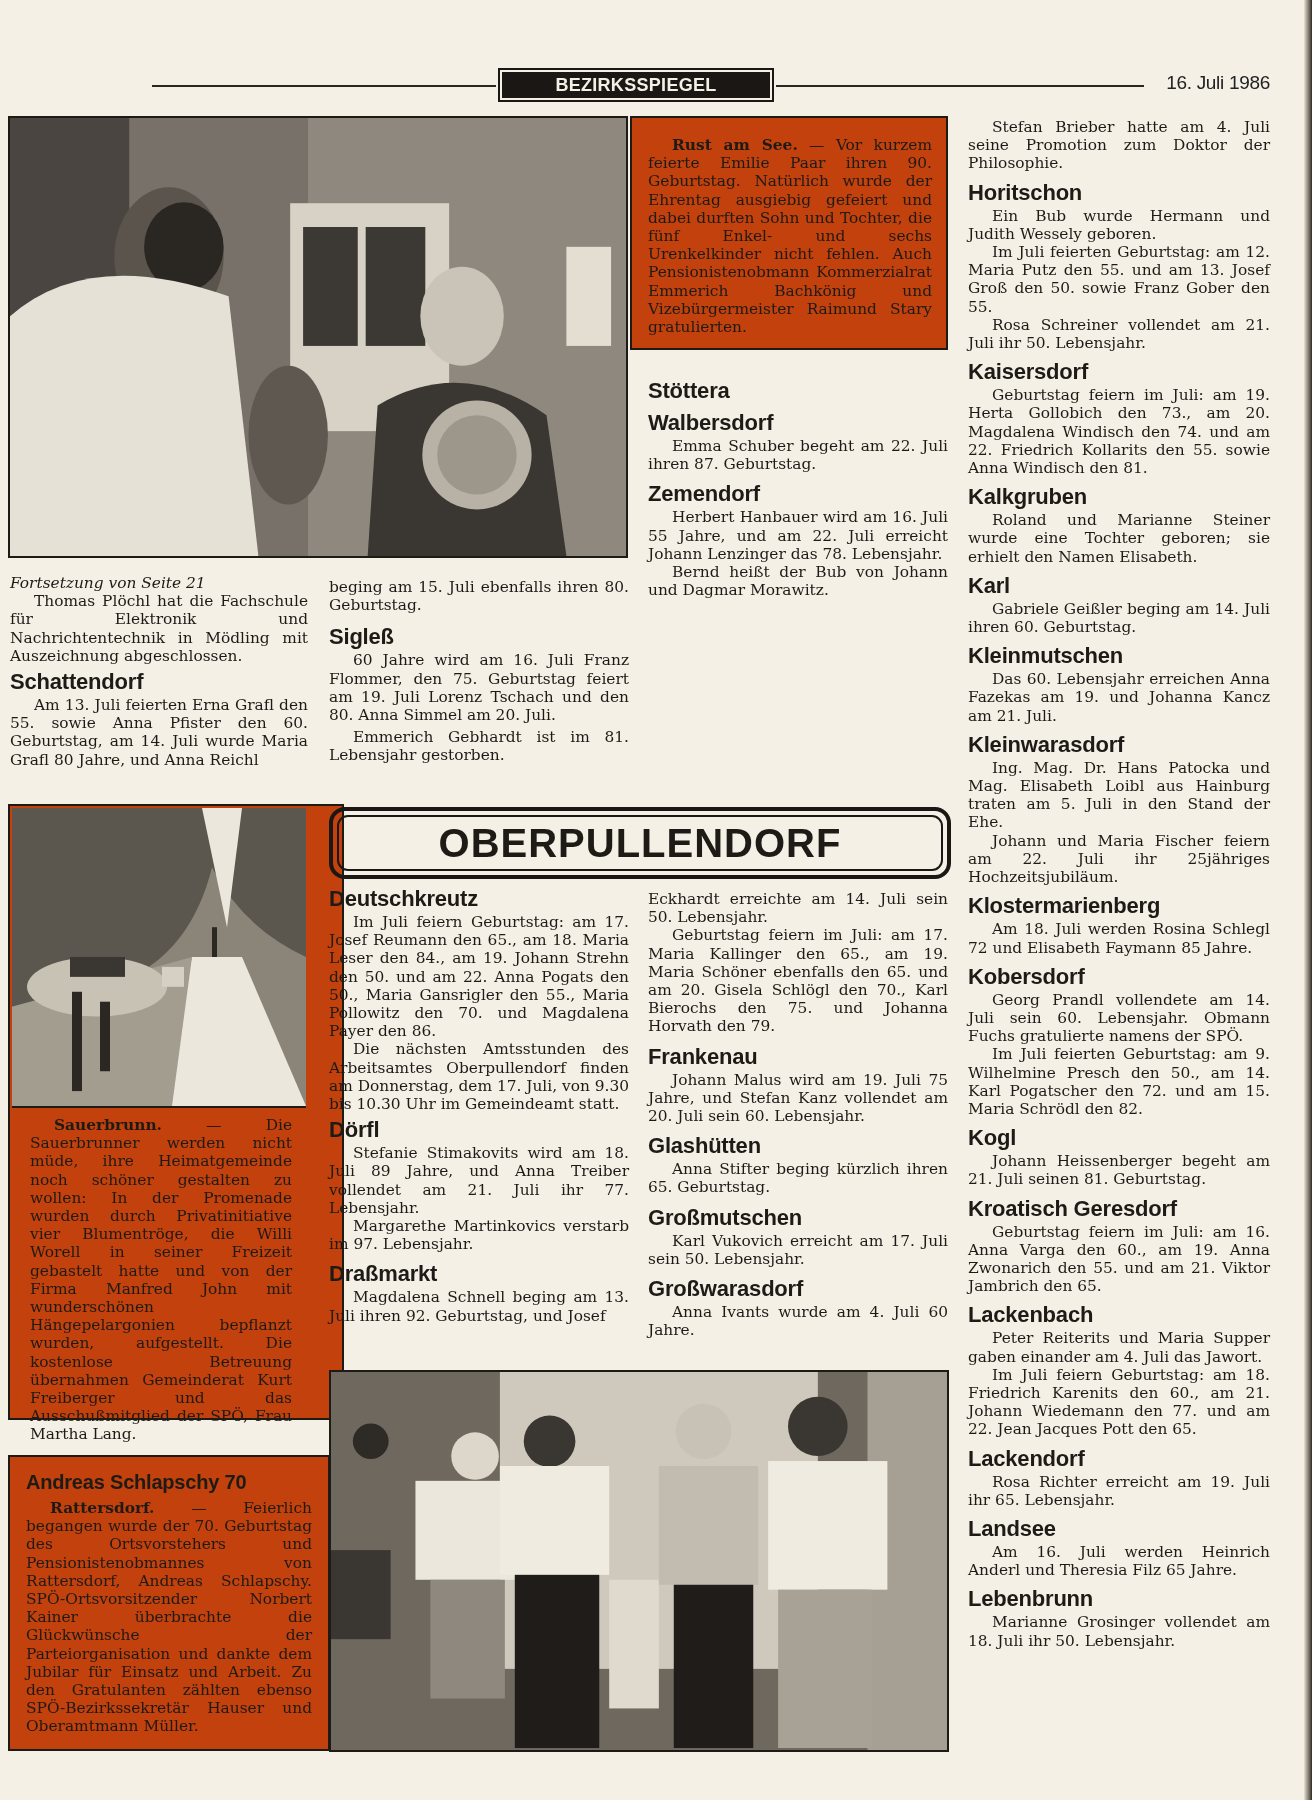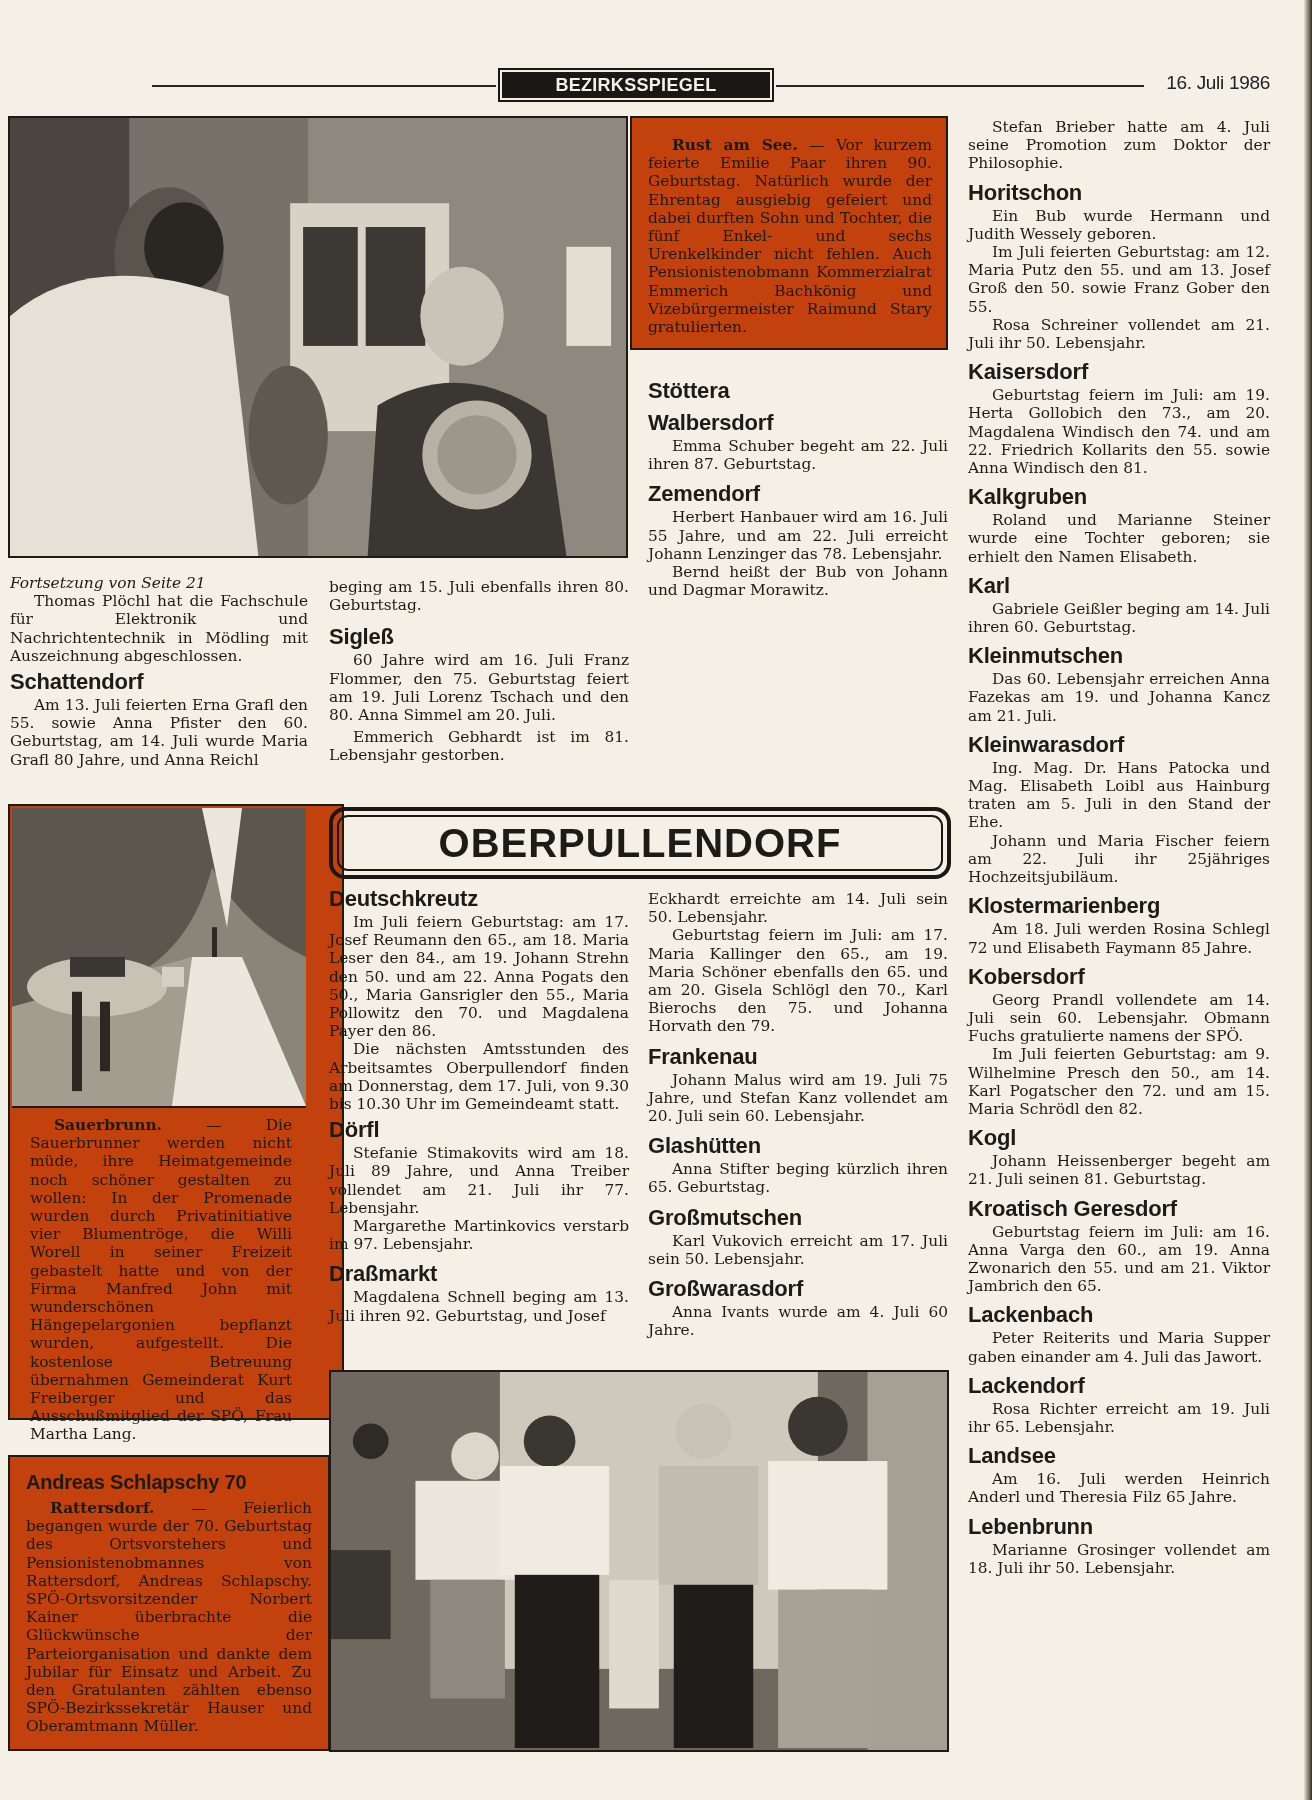--- a/index.html
+++ b/index.html
@@ -212,19 +212,20 @@
     <p>Am 18. Juli werden Rosina Schlegl 72 und Elisabeth Faymann 85 Jahre.</p>
     <h3 style="margin-top: 9px;">Kobersdorf</h3>
     <p>Georg Prandl vollendete am 14. Juli sein 60. Lebensjahr. Obmann Fuchs gratulierte namens der SPÖ.</p>
     <p>Im Juli feierten Geburtstag: am 9. Wilhelmine Presch den 50., am 14. Karl Pogatscher den 72. und am 15. Maria Schrödl den 82.</p>
     <h3 style="margin-top: 9px;">Kogl</h3>
     <p>Johann Heissenberger begeht am 21. Juli seinen 81. Geburtstag.</p>
     <h3 style="margin-top: 9px;">Kroatisch Geresdorf</h3>
     <p>Geburtstag feiern im Juli: am 16. Anna Varga den 60., am 19. Anna Zwonarich den 55. und am 21. Viktor Jambrich den 65.</p>
     <h3 style="margin-top: 9px;">Lackenbach</h3>
     <p>Peter Reiterits und Maria Supper gaben einander am 4. Juli das Jawort.</p>
+    <p>Im Juli feiern Geburtstag: am 18. Friedrich Karenits den 60., am 21. Johann Wiedemann den 77. und am 22. Jean Jacques Pott den 65.</p>
     <h3 style="margin-top: 9px;">Lackendorf</h3>
     <p>Rosa Richter erreicht am 19. Juli ihr 65. Lebensjahr.</p>
     <h3 style="margin-top: 9px;">Landsee</h3>
     <p>Am 16. Juli werden Heinrich Anderl und Theresia Filz 65 Jahre.</p>
     <h3 style="margin-top: 9px;">Lebenbrunn</h3>
     <p>Marianne Grosinger vollendet am 18. Juli ihr 50. Lebensjahr.</p>
   </div>
 
 </body></html>

